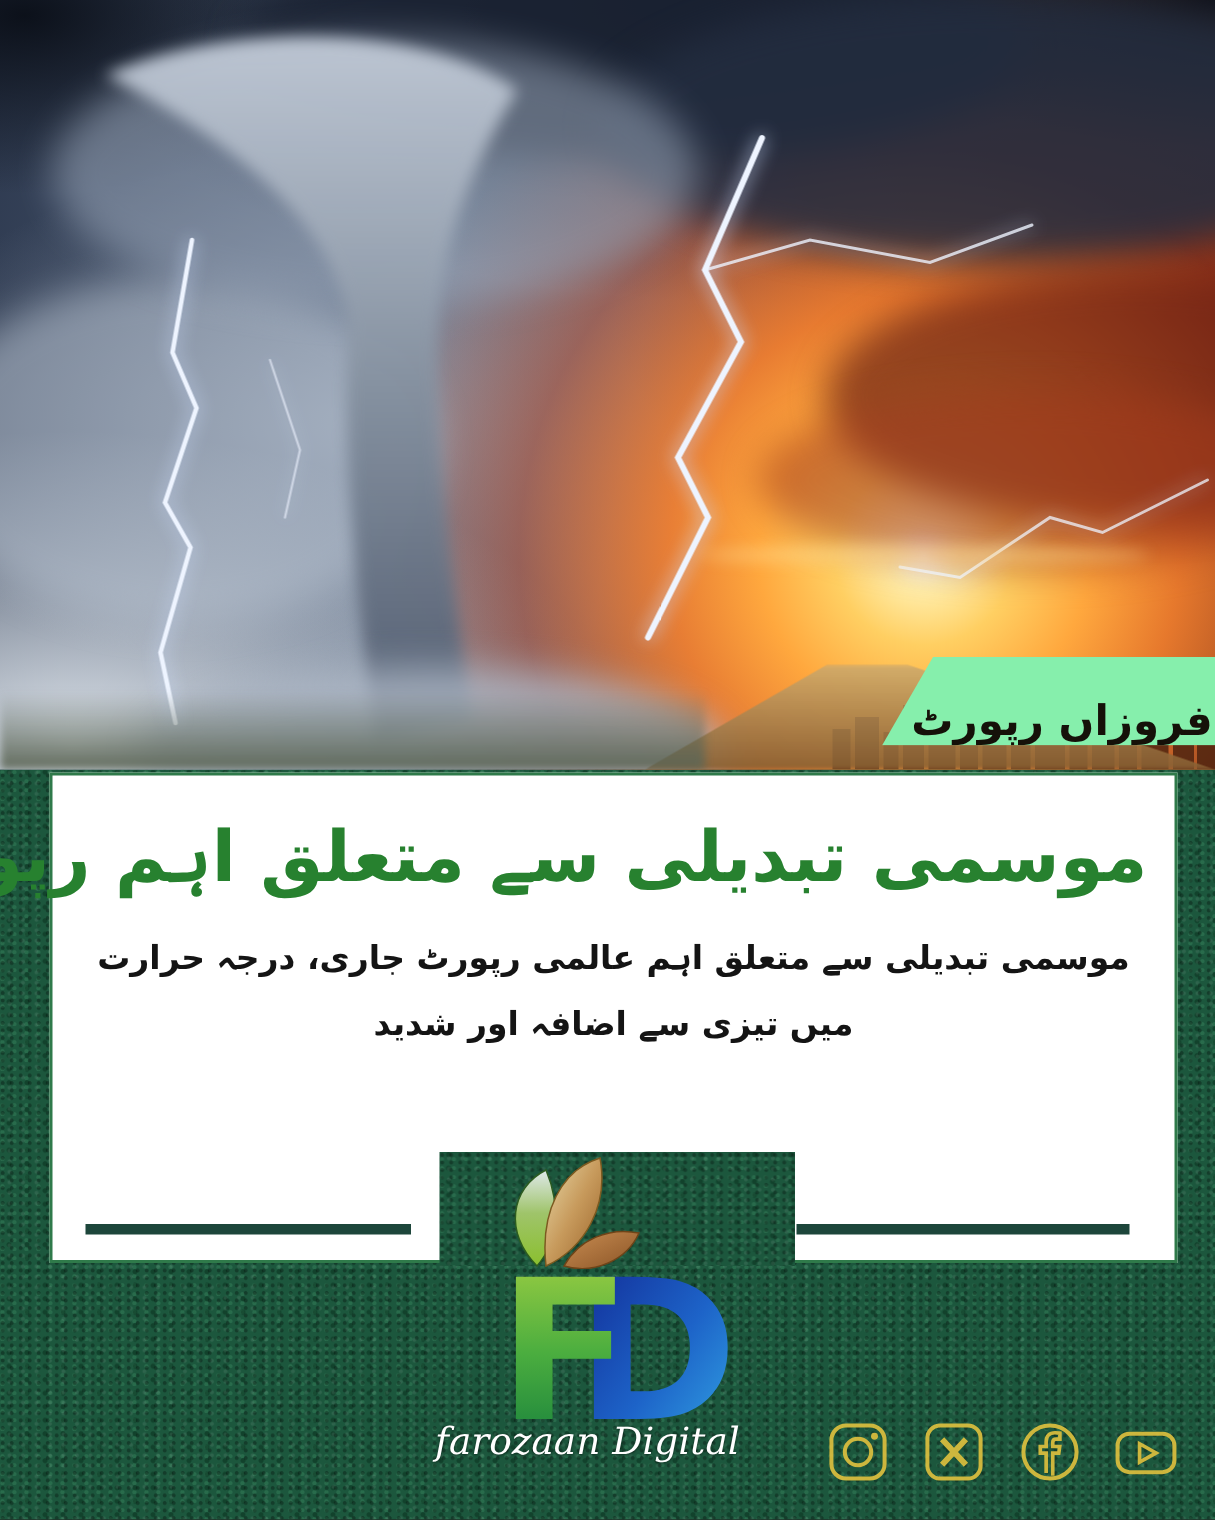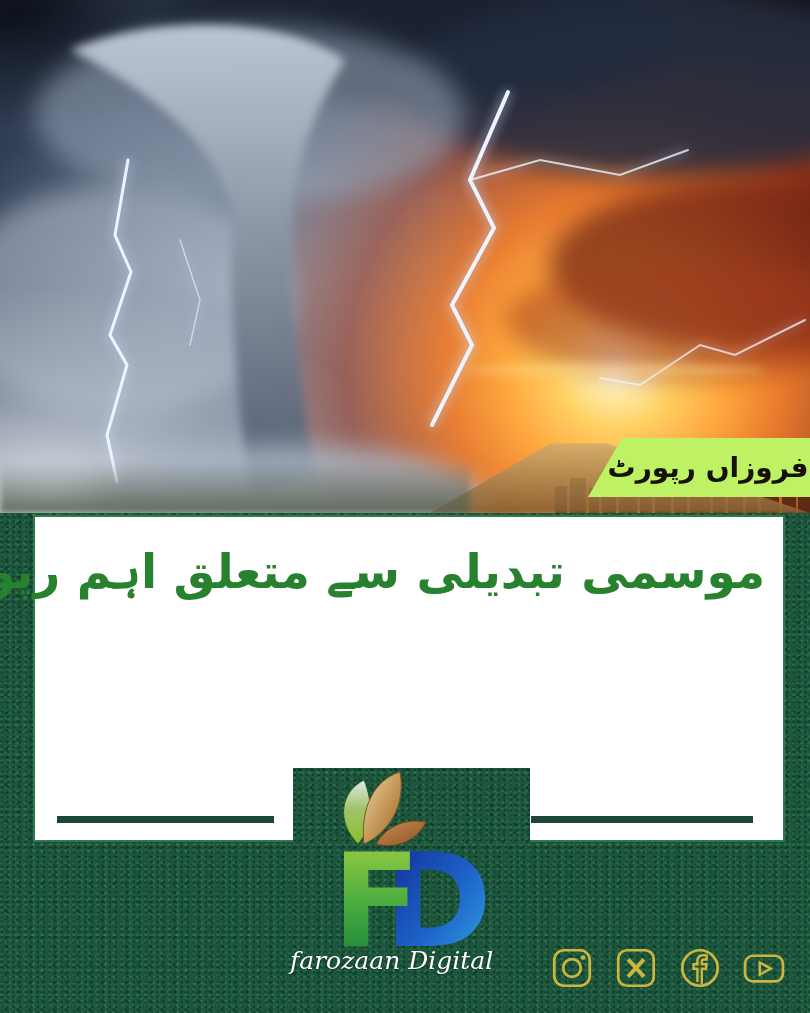--- a/index.html
+++ b/index.html
@@ -49,23 +49,23 @@
   .road{
     position:absolute; left:430px; bottom:0; width:380px; height:70px;
     background:linear-gradient(to bottom, rgba(205,170,110,.85), rgba(135,95,50,.9));
     clip-path:polygon(32% 0, 46% 0, 100% 100%, 0 100%);
     filter:blur(1.5px);
   }
 
   
   .badge{
     position:absolute; top:438px; right:0; width:222px; height:59px;
-    background:#bef264;
+    background:#86efac;
     clip-path:polygon(34px 0, 100% 0, 100% 100%, 0 100%);
-    display:flex; align-items:center; justify-content:center;
+    display:flex; align-items:flex-end; justify-content:center;
     padding-left:18px; box-sizing:border-box;
     color:#151109; font-size:28px; font-weight:bold; direction:rtl;
   }
 
   
   .card{
     position:absolute; left:33px; top:515px; width:752px; height:327px;
     background:#ffffff; border:2px solid #2f7a4a; box-sizing:border-box;
     text-align:center;
   }
@@ -170,20 +170,21 @@
     <div class="ground-left"></div>
   </div>
 
   <div class="badge">
     <span>فروزاں رپورٹ</span>
   </div>
 
   <div class="card">
     <div class="headline">موسمی تبدیلی سے متعلق اہم رپورٹ</div>
     <div class="subtext">
+      <div>موسمی تبدیلی سے متعلق اہم عالمی رپورٹ جاری، درجہ حرارت میں تیزی سے اضافہ اور شدید</div>
     </div>
   </div>
   <div class="divider left"></div>
   <div class="divider right"></div>
   <div class="notch grass"></div>
 
   <svg class="logo-leaves" width="104" height="76" viewBox="0 0 104 76">
     <defs>
       <linearGradient id="leafScene" x1="0" y1="0" x2="0" y2="1">
         <stop offset="0" stop-color="#dfe9ea"></stop>

